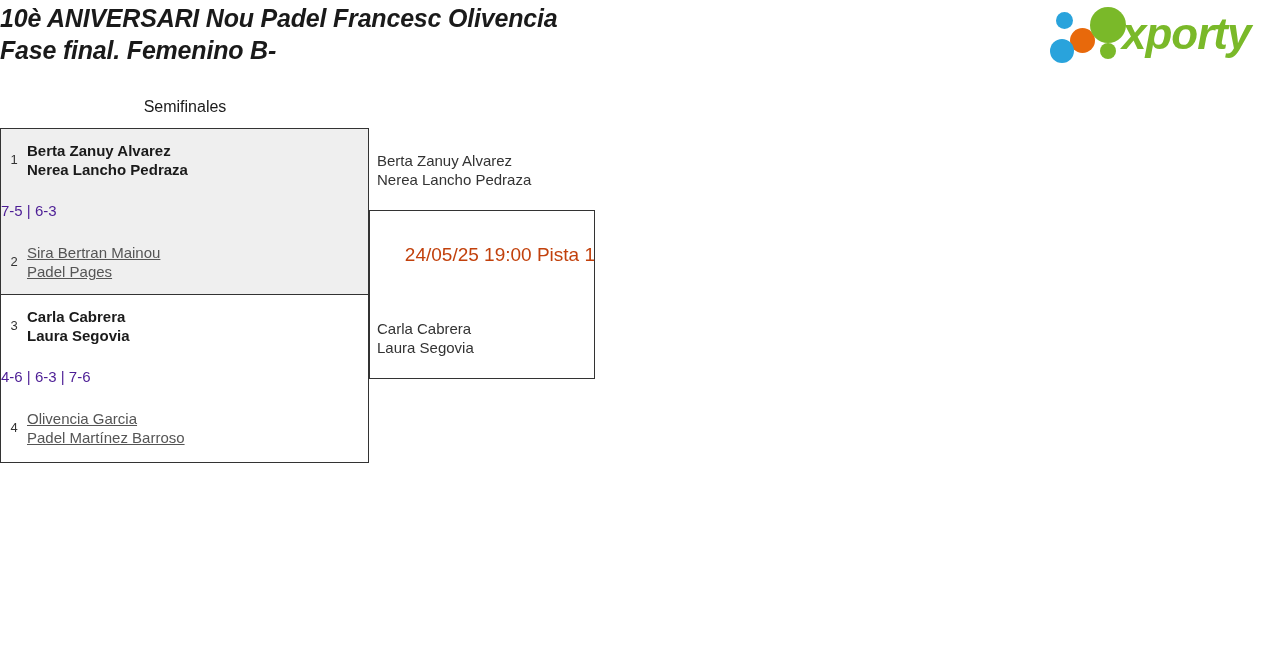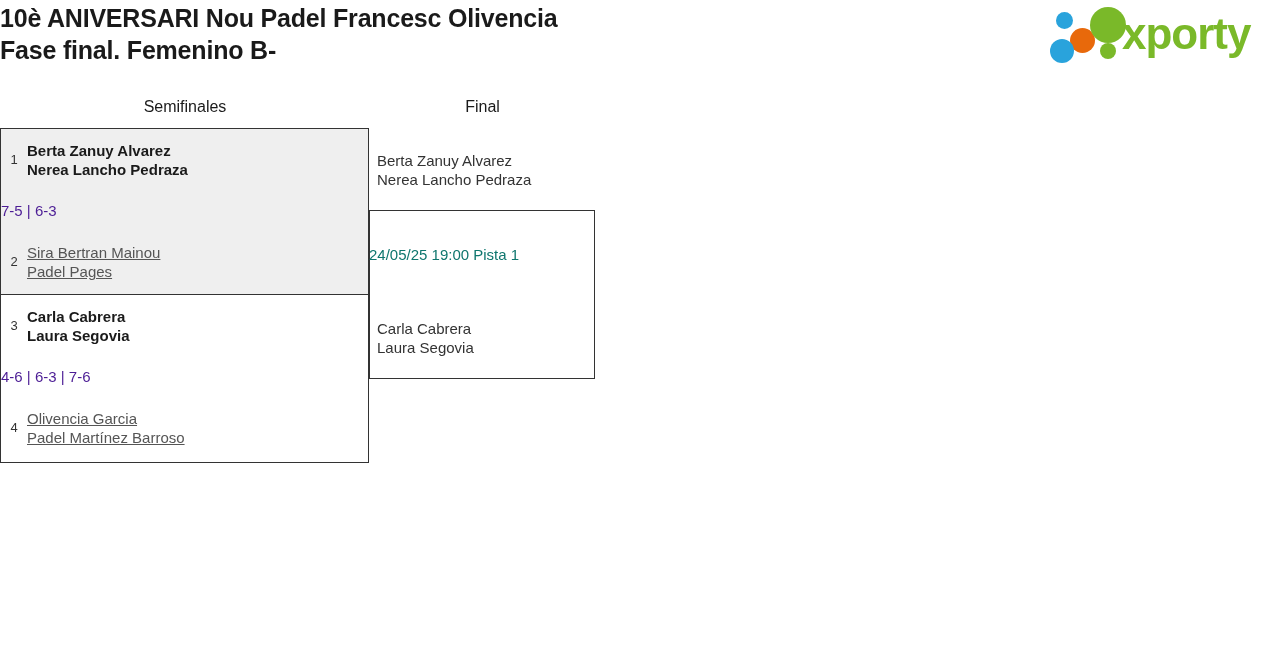--- a/index.html
+++ b/index.html
@@ -15,20 +15,21 @@
     overflow: hidden;
   }
 
   
   .page-header {
     position: absolute;
     left: 0;
     top: 0;
     width: 1256px;
     height: 78px;
+    font-style: italic;
   }
   .title-block {
     position: absolute;
     left: 0;
     top: 2px;
     width: 900px;
   }
   .title-line {
     font-size: 25px;
     line-height: 32px;
@@ -172,24 +173,24 @@
     line-height: 19px;
     color: #333333;
   }
   .final-team-top { left: 377px; top: 151px; position: absolute; }
   .final-team-bot { left: 377px; top: 319px; position: absolute; }
   .final-schedule {
     position: absolute;
     left: 369px;
     top: 245px;
     width: 226px;
-    text-align: left;
-    font-size: 15px;
-    line-height: 19px;
-    color: #0f766e;
+    text-align: right;
+    font-size: 19px;
+    line-height: 19px;
+    color: #c2410c;
   }
 </style>
 </head>
 <body>
 
 <div class="page-header">
 
   <div class="title-block">
     <div class="title-line">10è ANIVERSARI Nou Padel Francesc Olivencia</div>
     <div class="title-line">Fase final. Femenino B-</div>
@@ -204,21 +205,20 @@
       <span class="dot dot-blue-bot"></span>
     </div>
     <div class="logo-word">xporty</div>
   </div>
 
 </div>
 
 <div class="bracket">
 
   <div class="round-header round-header-semis">Semifinales</div>
-  <div class="round-header round-header-final">Final</div>
 
   <div class="sf-column">
 
     <div class="match match-sf1">
       <div class="team-row team-row-top winner">
         <div class="seed">1</div>
         <div class="team-names">
           <div class="team-name">Berta Zanuy Alvarez</div>
           <div class="team-name">Nerea Lancho Pedraza</div>
         </div>

